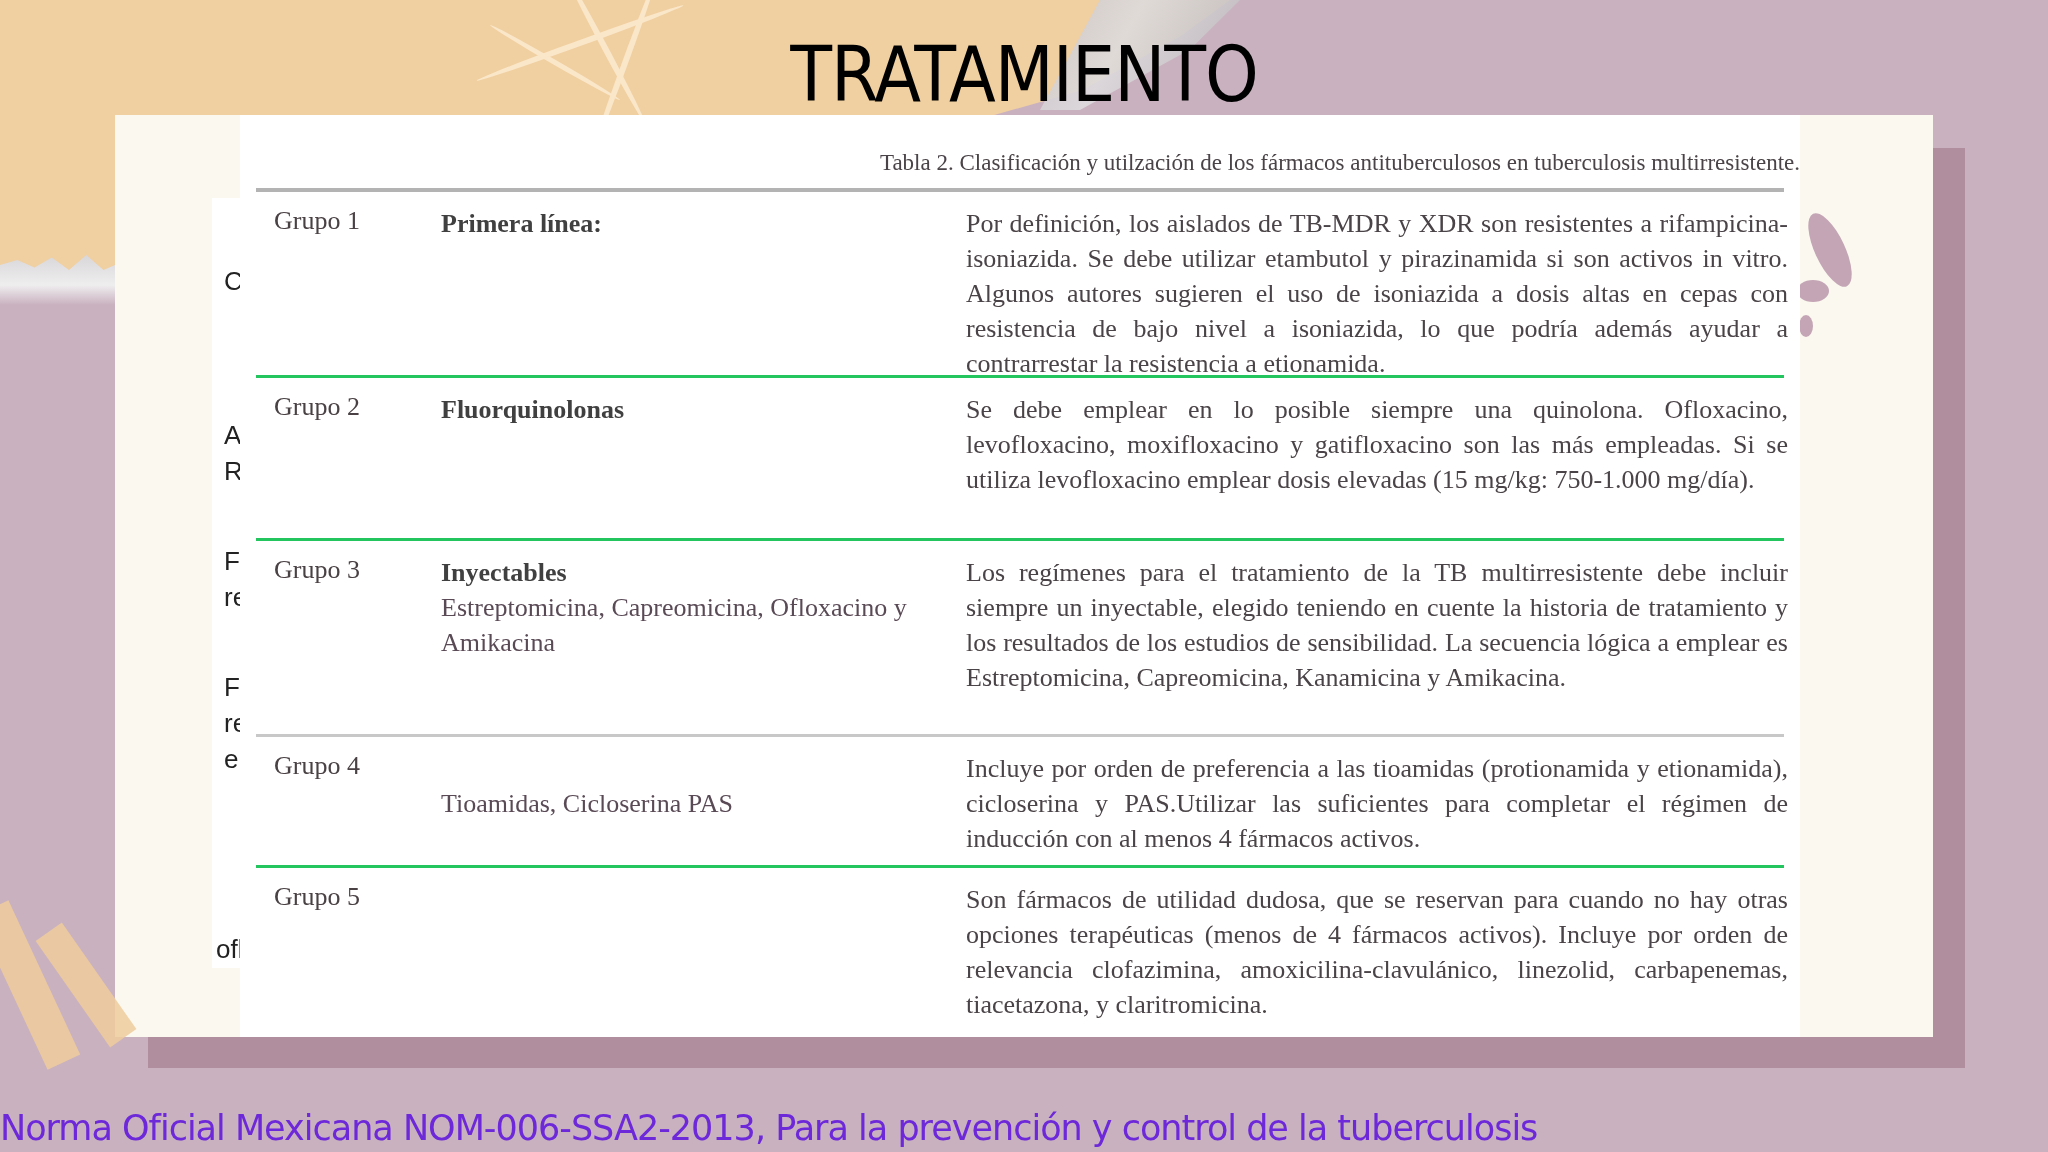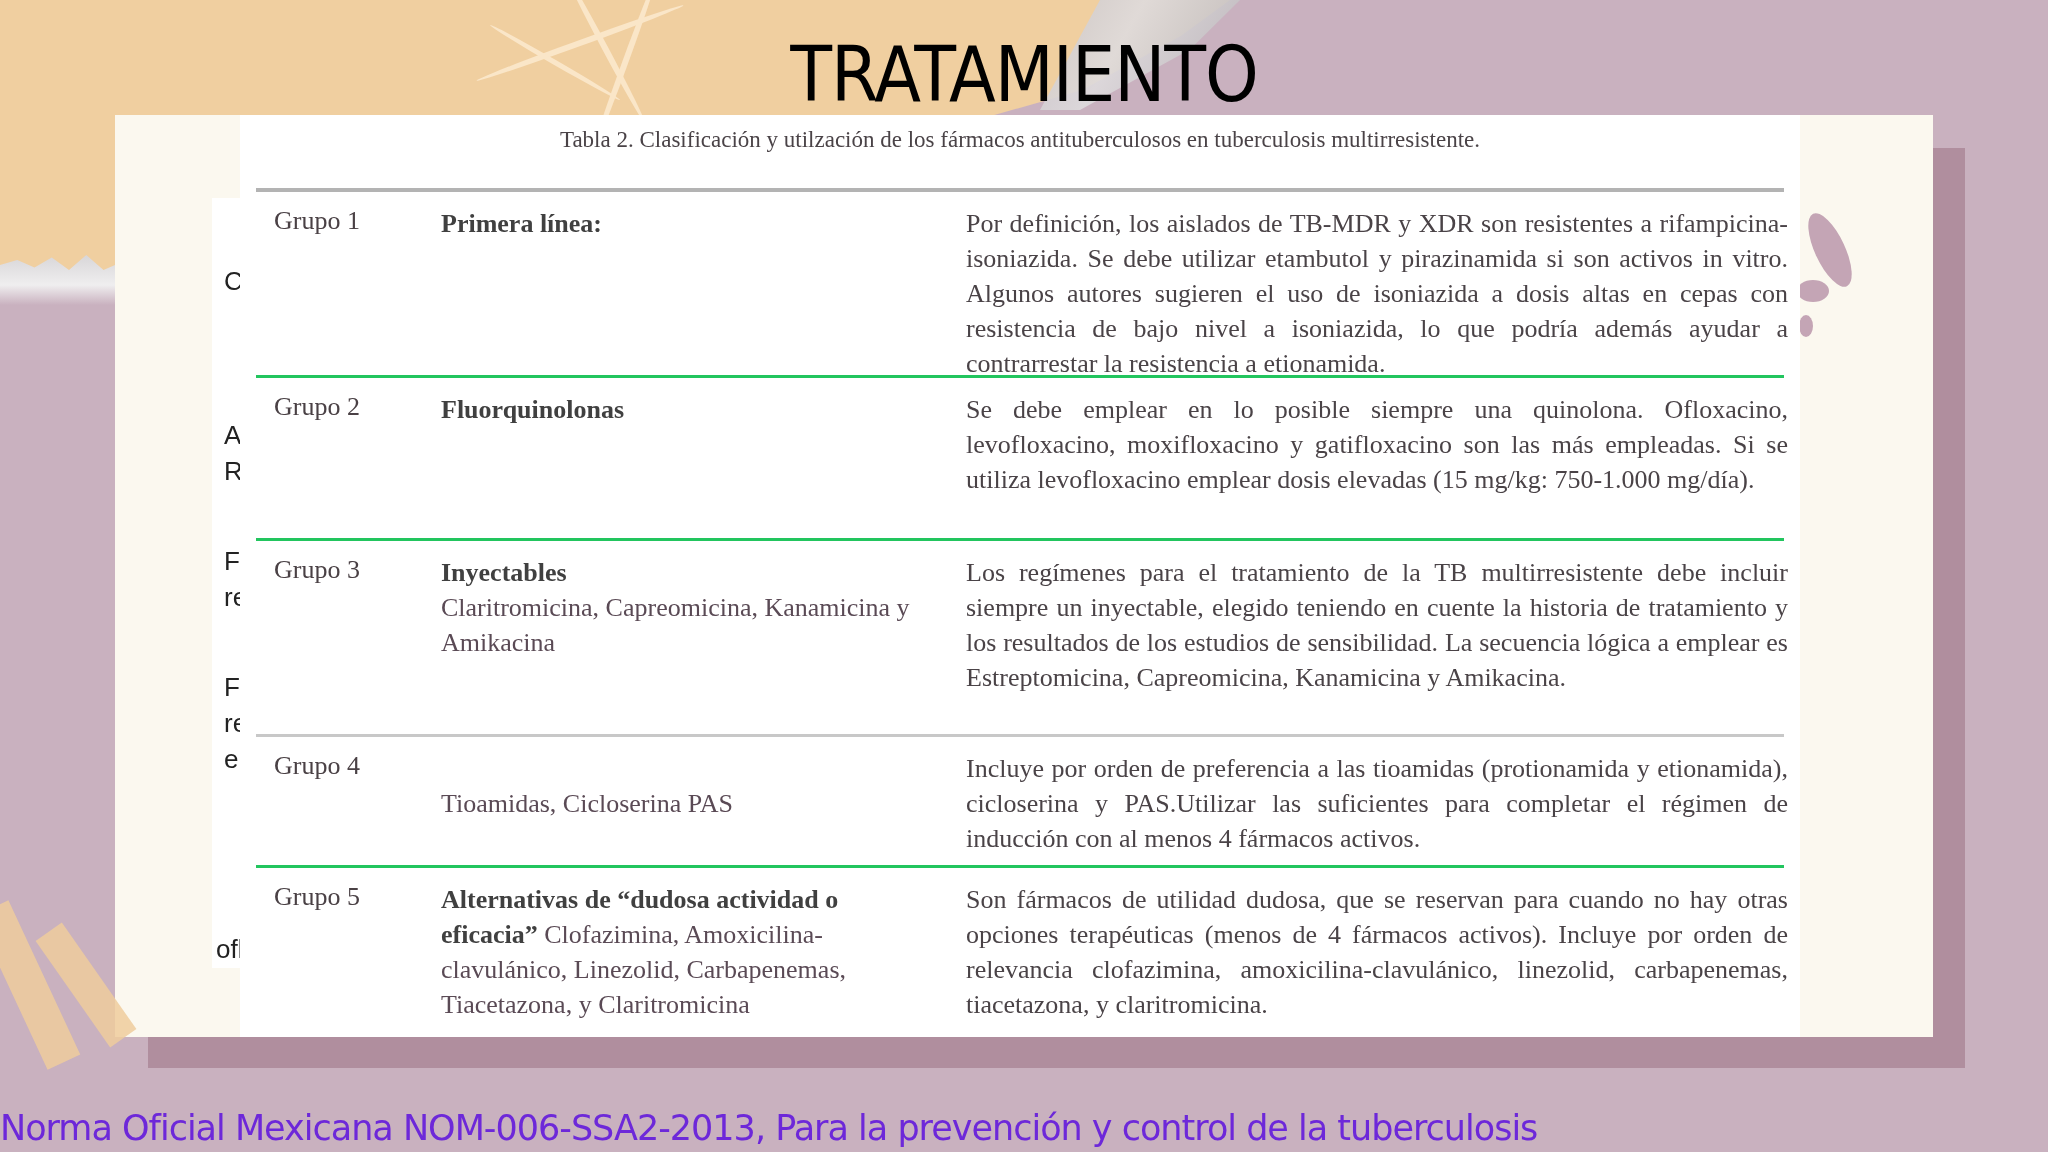--- a/index.html
+++ b/index.html
@@ -44,21 +44,21 @@
     position:absolute; left:0; width:2048px; top:30px; text-align:center;
     font-size:76px; color:#000; letter-spacing:-1px;
     font-family:"DejaVu Sans", sans-serif;
     font-stretch:condensed;
   }
   .doc {
     position:absolute; left:240px; top:115px; width:1560px; height:922px; background:#ffffff;
     font-family:"Liberation Serif", serif; color:#3a3438;
   }
   .caption {
-    position:absolute; top:12px; left:0; width:100%; text-align:center;
+    position:absolute; top:35px; left:0; width:100%; text-align:right;
     font-size:23px; color:#4a4347;
   }
   .rule-top {
     position:absolute; left:16px; right:16px; top:73px; height:4px; background:#b3b3b3;
   }
   .row {
     position:absolute; left:16px; right:16px; border-bottom:3px solid #22c55e;
   }
   .row.light { border-bottom-color:#c8c8c8; }
   .cell-group { position:absolute; left:18px; top:14px; font-size:26px; color:#4a4145; }
@@ -123,38 +123,34 @@
     <div class="cell-drug">
       <b>Fluorquinolonas</b>
     </div>
     <div class="cell-note">Se debe emplear en lo posible siempre una quinolona. Ofloxacino, levofloxacino, moxifloxacino y gatifloxacino son las más empleadas. Si se utiliza levofloxacino emplear dosis elevadas (15 mg/kg: 750-1.000 mg/día).</div>
   </div>
 
   <div class="row light" style="top:426px;height:193px;">
     <div class="cell-group">Grupo 3</div>
     <div class="cell-drug">
       <b>Inyectables</b><br>
-      <span>Claritromicina, Capreomicina, Kanamicina y Amikacina</span>
+      <span>Estreptomicina, Capreomicina, Ofloxacino y Amikacina</span>
     </div>
     <div class="cell-note">Los regímenes para el tratamiento de la TB multirresistente debe incluir siempre un inyectable, elegido teniendo en cuente la historia de tratamiento y los resultados de los estudios de sensibilidad. La secuencia lógica a emplear es Estreptomicina, Capreomicina, Kanamicina y Amikacina.</div>
   </div>
 
   <div class="row" style="top:622px;height:128px;">
     <div class="cell-group">Grupo 4</div>
     <div class="cell-drug">
       <br>
       <span>Tioamidas, Cicloserina PAS</span>
     </div>
     <div class="cell-note">Incluye por orden de preferencia a las tioamidas (protionamida y etionamida), cicloserina y PAS.Utilizar las suficientes para completar el régimen de inducción con al menos 4 fármacos activos.</div>
   </div>
 
   <div class="row" style="top:753px;height:165px;border-bottom:none;">
     <div class="cell-group">Grupo 5</div>
-    <div class="cell-drug">
-      <b>Alternativas de “dudosa actividad o eficacia”</b>
-      <span>Clofazimina, Amoxicilina-clavulánico, Linezolid, Carbapenemas, Tiacetazona, y Claritromicina</span>
-    </div>
     <div class="cell-note">Son fármacos de utilidad dudosa, que se reservan para cuando no hay otras opciones terapéuticas (menos de 4 fármacos activos). Incluye por orden de relevancia clofazimina, amoxicilina-clavulánico, linezolid, carbapenemas, tiacetazona, y claritromicina.</div>
   </div>
 </div>
 
 <div class="title">TRATAMIENTO</div>
 <div class="footer">Norma Oficial Mexicana NOM-006-SSA2-2013, Para la prevención y control de la tuberculosis</div>
 
 </body></html>

